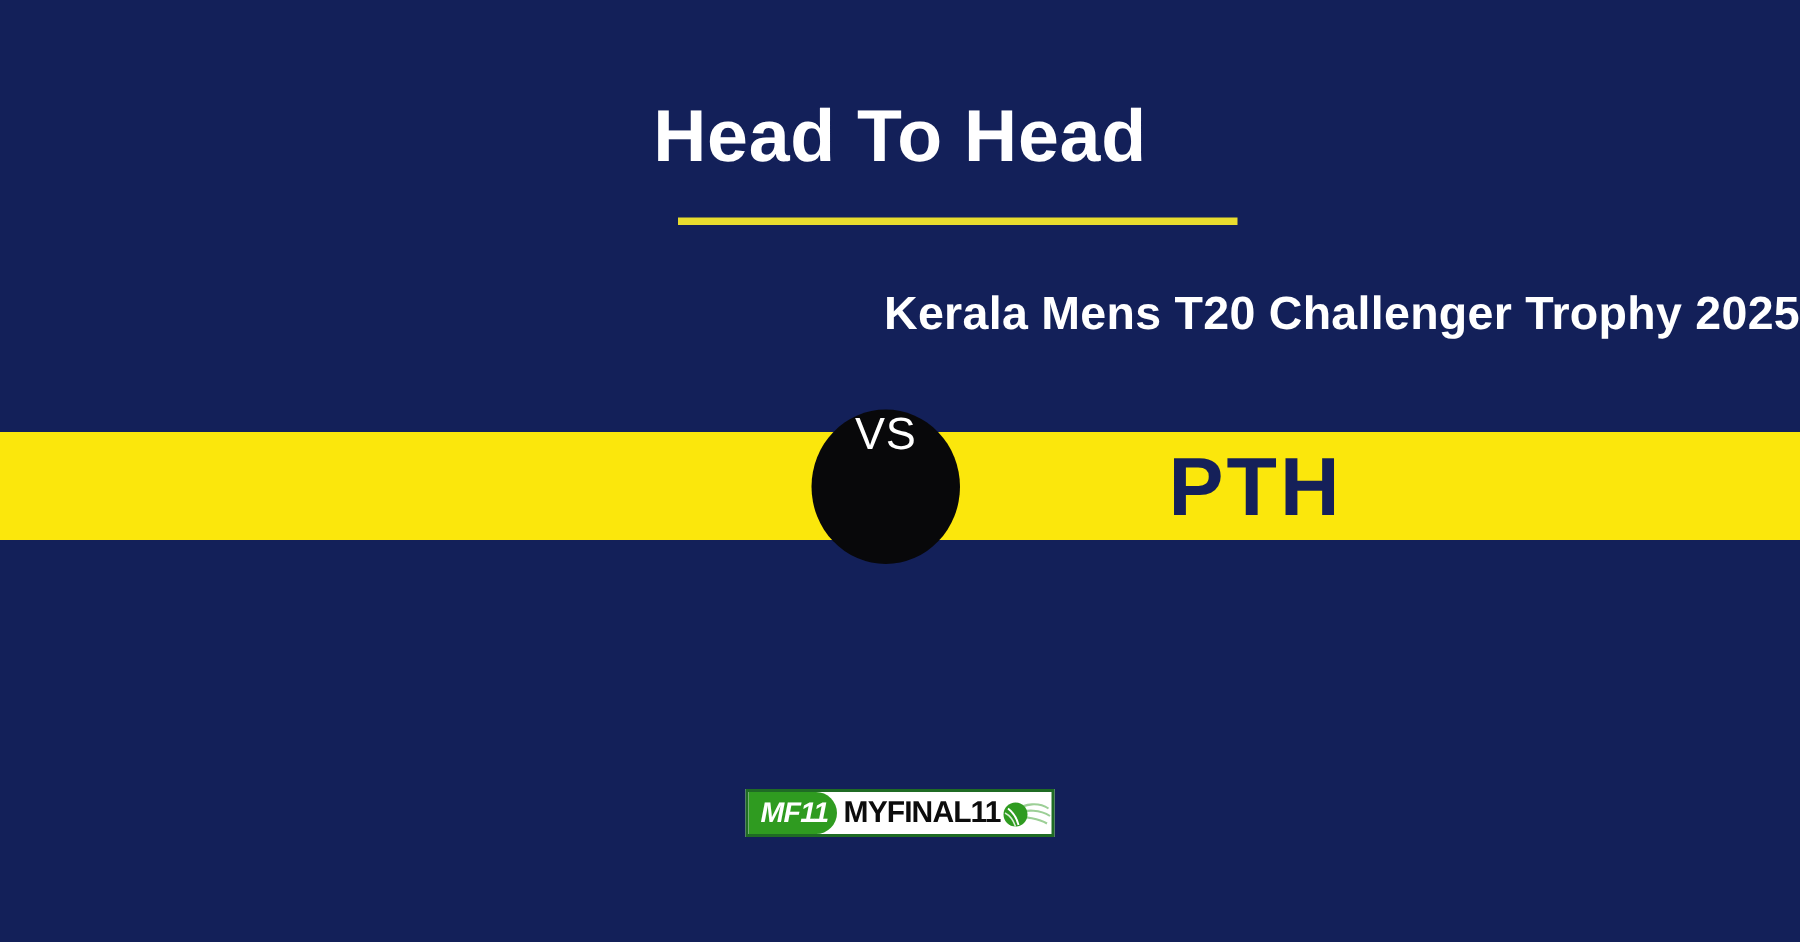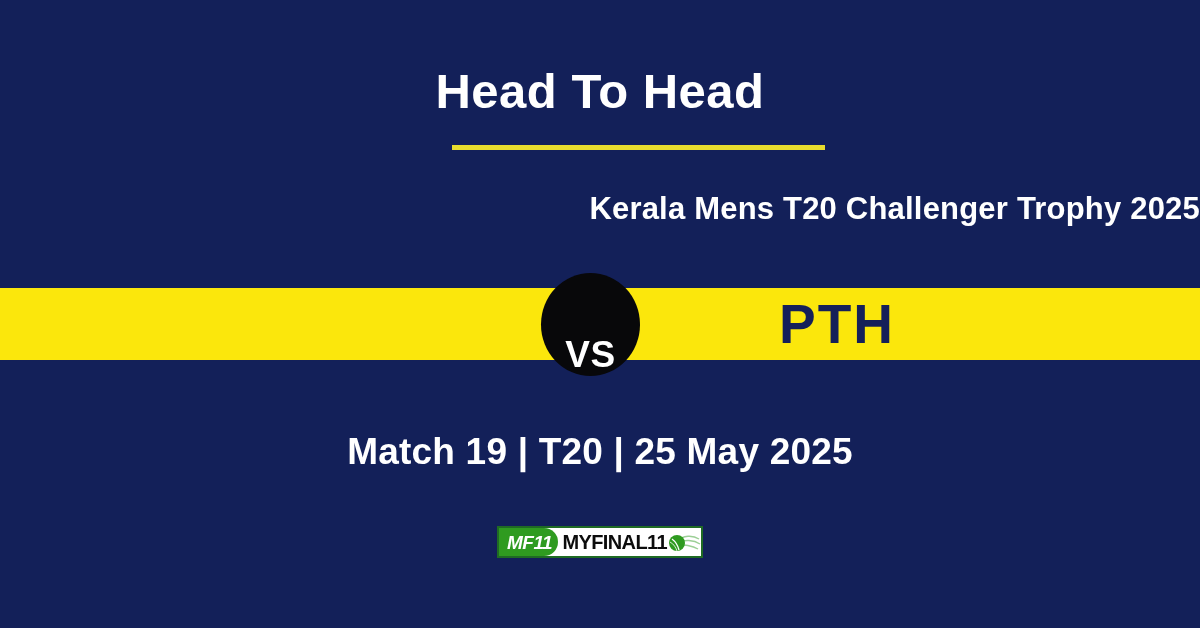--- a/index.html
+++ b/index.html
@@ -88,25 +88,25 @@
 
   .vs-badge {
     position: absolute;
     left: 541px;
     top: 273px;
     width: 99px;
     height: 103px;
     border-radius: 50%;
     background: #08080a;
     color: #ffffff;
-    font-size: 37px;
-    font-weight: bold;
+    font-size: 30px;
+    font-weight: normal;
     letter-spacing: 0.5px;
     display: flex;
-    align-items: flex-end;
+    align-items: flex-start;
     justify-content: center;
   }
 
   
   .match-meta {
     position: absolute;
     left: 0;
     top: 427px;
     width: 1200px;
     text-align: center;
@@ -194,21 +194,20 @@
 
   <div class="vs-band"></div>
 
 
   <div class="vs-badge">
     <span>VS</span>
   </div>
 
   <div class="team-name team-right">PTH</div>
 
-  <div class="match-meta">Match 19 | T20 | 25 May 2025</div>
 
   <div class="brand-logo">
     <div class="brand-mark">
       <span class="brand-mark-text">MF11</span>
     </div>
     <div class="brand-word">
       <span class="brand-word-text">MYFINAL11</span>
     </div>
     <div class="brand-ball">
       <svg width="34" height="28" viewBox="0 0 34 28" xmlns="http://www.w3.org/2000/svg">

